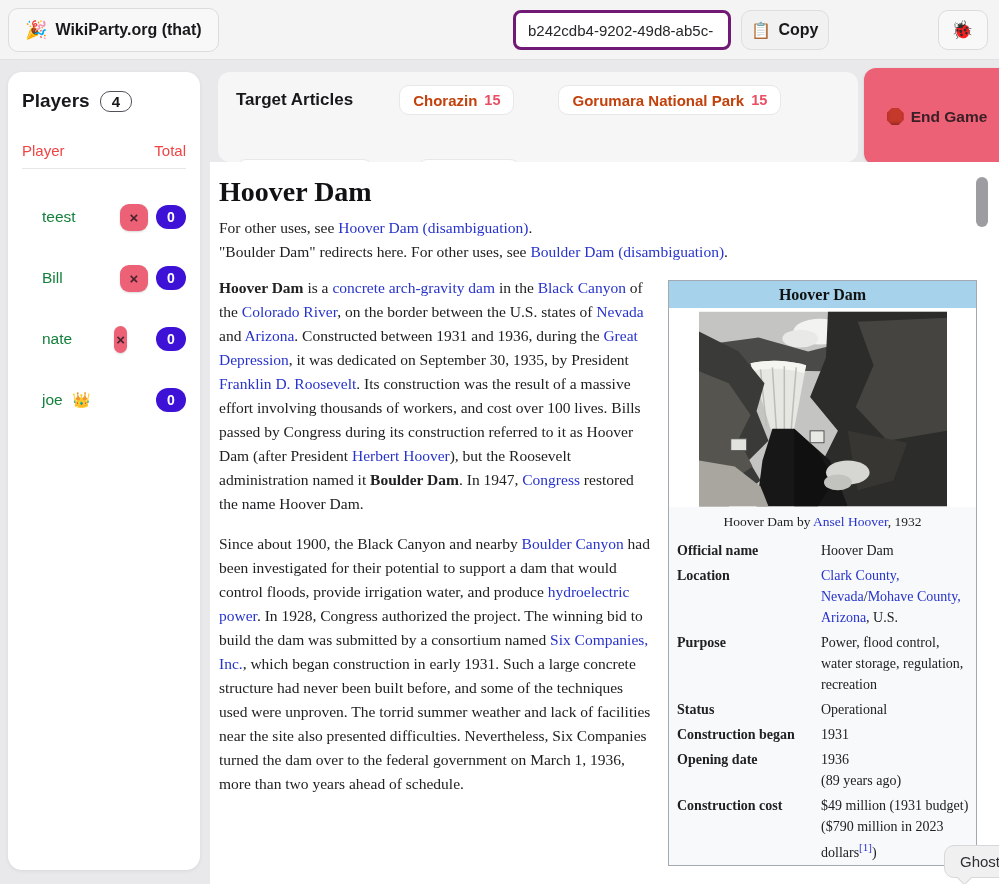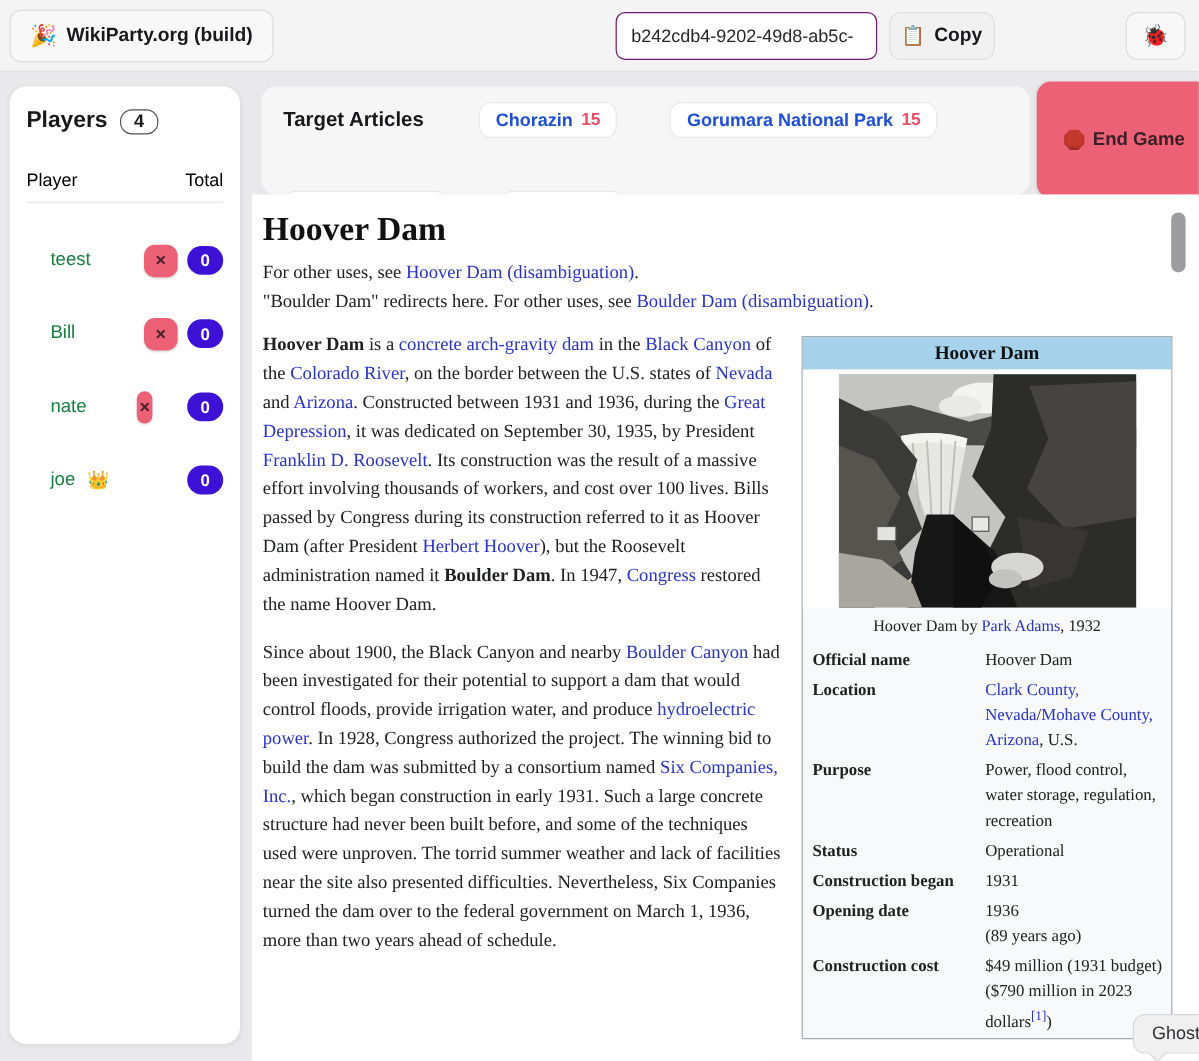--- a/index.html
+++ b/index.html
@@ -18,21 +18,21 @@
   }
   .logo-btn {
     position:absolute; left:8px; top:8px; height:44px;
     display:flex; align-items:center; gap:8px; padding:0 16px;
     background:#f8f8f9; border:1px solid #dcdcdf; border-radius:10px;
     font-weight:700; font-size:16px; color:#18181b; cursor:pointer;
   }
   .logo-emoji { font-size:18px; }
   .gameid-input {
     position:absolute; left:513px; top:10px; width:218px; height:40px;
-    border:1px solid #701a75; border-radius:8px; background:#fff;
+    border:3px solid #701a75; border-radius:8px; background:#fff;
     font-family:"Liberation Sans", sans-serif;
     font-size:15px; color:#27272a; padding:0 12px;
   }
   .copy-btn {
     position:absolute; left:741px; top:10px; width:88px; height:40px;
     display:flex; align-items:center; justify-content:center; gap:7px;
     background:#f1f1f2; border:1px solid #dedee1; border-radius:10px;
     font-weight:700; font-size:16px; color:#18181b; cursor:pointer;
   }
   .timer {
@@ -60,21 +60,21 @@
     display:flex; align-items:center; gap:10px;
   }
   .players-title { font-size:19px; font-weight:700; color:#18181b; }
   .players-count {
     border:1.5px solid #52525b; border-radius:10px; padding:1px 11px;
     font-size:15px; font-weight:700; color:#18181b;
   }
   .cols-row {
     position:absolute; left:14px; right:14px; top:70px; height:24px;
     display:flex; justify-content:space-between;
-    font-size:15px; color:#000000;
+    font-size:15px; color:#ef4444;
   }
   .cols-divider { position:absolute; left:14px; right:14px; top:96px; border-bottom:1px solid #e7e7ea; }
   .p-row {
     position:absolute; left:14px; right:14px; height:30px;
     display:flex; align-items:center;
   }
   .p-row.r0 { top:130px; } .p-row.r1 { top:191px; }
   .p-row.r2 { top:252px;gap:21px; } .p-row.r3 { top:313px; }
   .p-name { font-size:15.5px; color:#15803d; margin-left:20px; }
   .p-crown { font-size:15px; margin-left:10px; }
@@ -98,21 +98,21 @@
     background:#f6f6f7; border-radius:12px; padding:13px 18px;
     display:flex; flex-wrap:wrap; align-items:center; column-gap:14px; row-gap:8px;
     align-content:flex-start;
     gap:44px;
   }
   .targets-title { font-size:17px; font-weight:700; color:#18181b; margin-right:2px; }
   .target-pill {
     height:30px; display:flex; align-items:center; gap:7px; padding:0 13px;
     background:#fff; border:1px solid #e8e8ea; border-radius:10px; cursor:pointer;
   }
-  .target-pill .t-label { font-size:15px; font-weight:700; color:#1d4ed8; }
+  .target-pill .t-label { font-size:15px; font-weight:700; color:#c2410c; }
   .target-pill .t-count { font-size:14.5px; font-weight:600; color:#e94e63; }
   .endgame-btn {
     position:absolute; left:864px; top:68px; width:146px; height:97px;
     background:#ed6176; border:none; border-radius:12px; cursor:pointer;
     display:flex; align-items:center; justify-content:center; gap:7px;
     font-family:"Liberation Sans", sans-serif;
     font-size:15.5px; font-weight:700; color:#3a2026;
     box-shadow:0 1px 3px rgba(0,0,0,.12);
   }
   .stop-octagon {
@@ -168,21 +168,21 @@
     background:#f0f0f1; border-right:1px solid #d8d8db; border-bottom:1px solid #d8d8db;
     transform:rotate(45deg);
   }
 </style>
 </head>
 <body>
 
 <header class="topbar">
   <button class="logo-btn">
     <span class="logo-emoji">🎉</span>
-    <span>WikiParty.org (build)</span>
+    <span>WikiParty.org (that)</span>
   </button>
   <input class="gameid-input" value="b242cdb4-9202-49d8-ab5c-" style="">
   <button class="copy-btn">
     <span>📋</span>
     <span>Copy</span>
   </button>
   <button class="bug-btn">
     <span>🐞</span>
   </button>
 </header>
@@ -273,21 +273,21 @@
           <polygon points="150,120 210,132 196,170 160,180" fill="#383633"></polygon>
           <path d="M74,118 L96,118 L132,150 L150,196 L58,196 L64,150 Z" fill="#171717"></path>
           <path d="M96,118 L120,140 L136,170 L120,196 L96,196 Z" fill="#101010"></path>
           <polygon points="0,150 36,156 62,176 70,196 0,196" fill="#a8a69e"></polygon>
           <ellipse cx="150" cy="162" rx="22" ry="12" fill="#d6d6d2"></ellipse>
           <ellipse cx="140" cy="172" rx="14" ry="8" fill="#c2c2be"></ellipse>
           <rect x="32" y="128" width="16" height="12" fill="#e2e2de" stroke="#555" stroke-width="1"></rect>
           <rect x="112" y="120" width="14" height="12" fill="#e8e8e4" stroke="#555" stroke-width="1"></rect>
         </svg>
       </div>
-      <div class="ib-caption"><span>Hoover Dam by </span><span class="wlink">Park Adams</span><span>, 1932</span></div>
+      <div class="ib-caption"><span>Hoover Dam by </span><span class="wlink">Ansel Hoover</span><span>, 1932</span></div>
       <table class="ib-table">
         <tbody>
             <tr>
           <td class="ib-label">Official name</td>
           <td class="ib-value"><span>Hoover Dam</span></td>
         </tr>
         <tr>
           <td class="ib-label">Location</td>
           <td class="ib-value"><span class="wlink">Clark County, Nevada</span><span>/</span><span class="wlink">Mohave County, Arizona</span><span>, U.S.</span></td>
         </tr>

